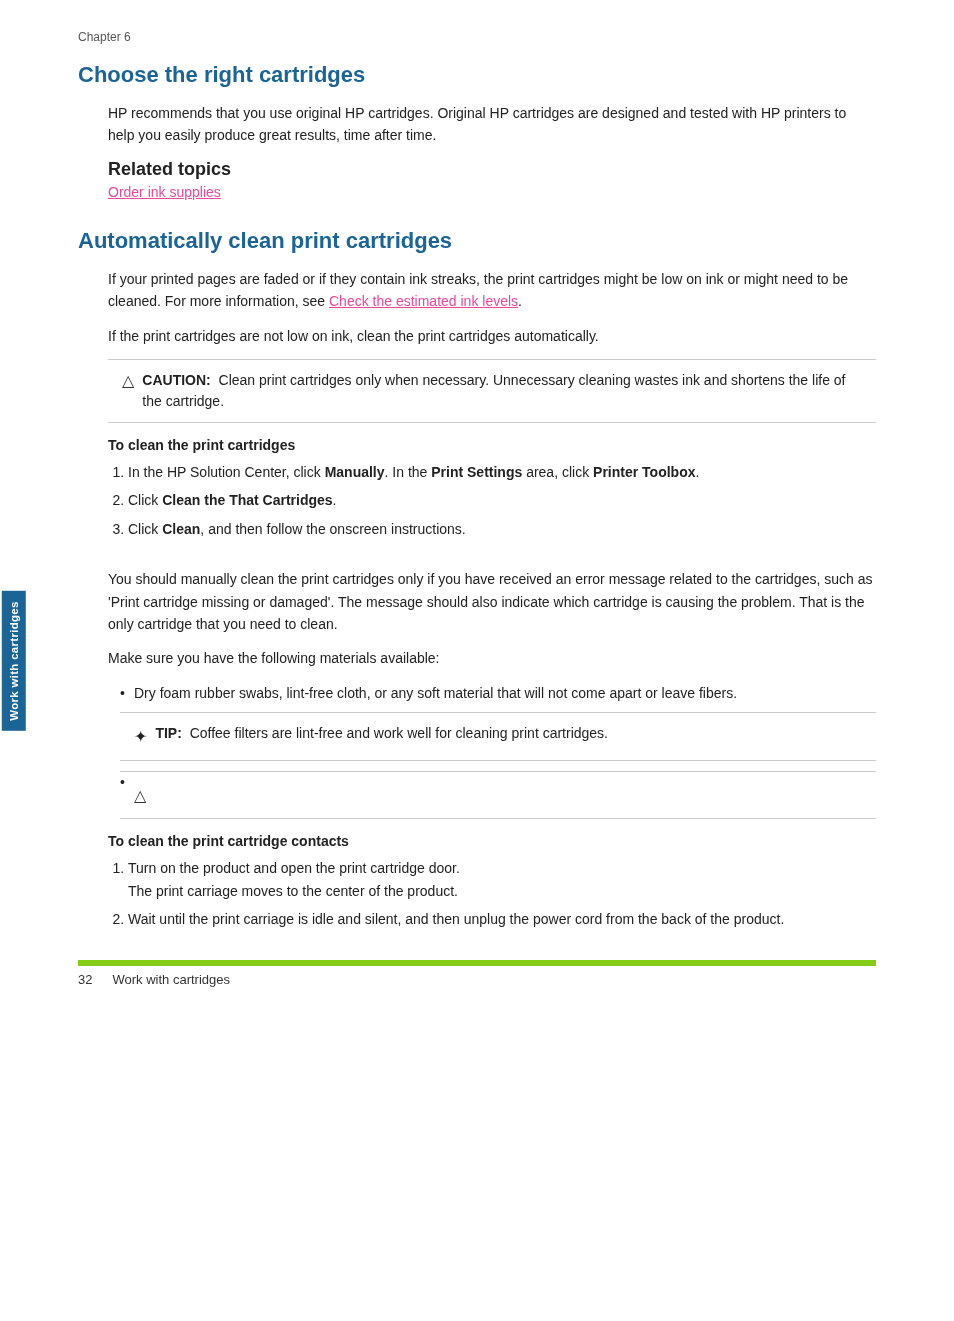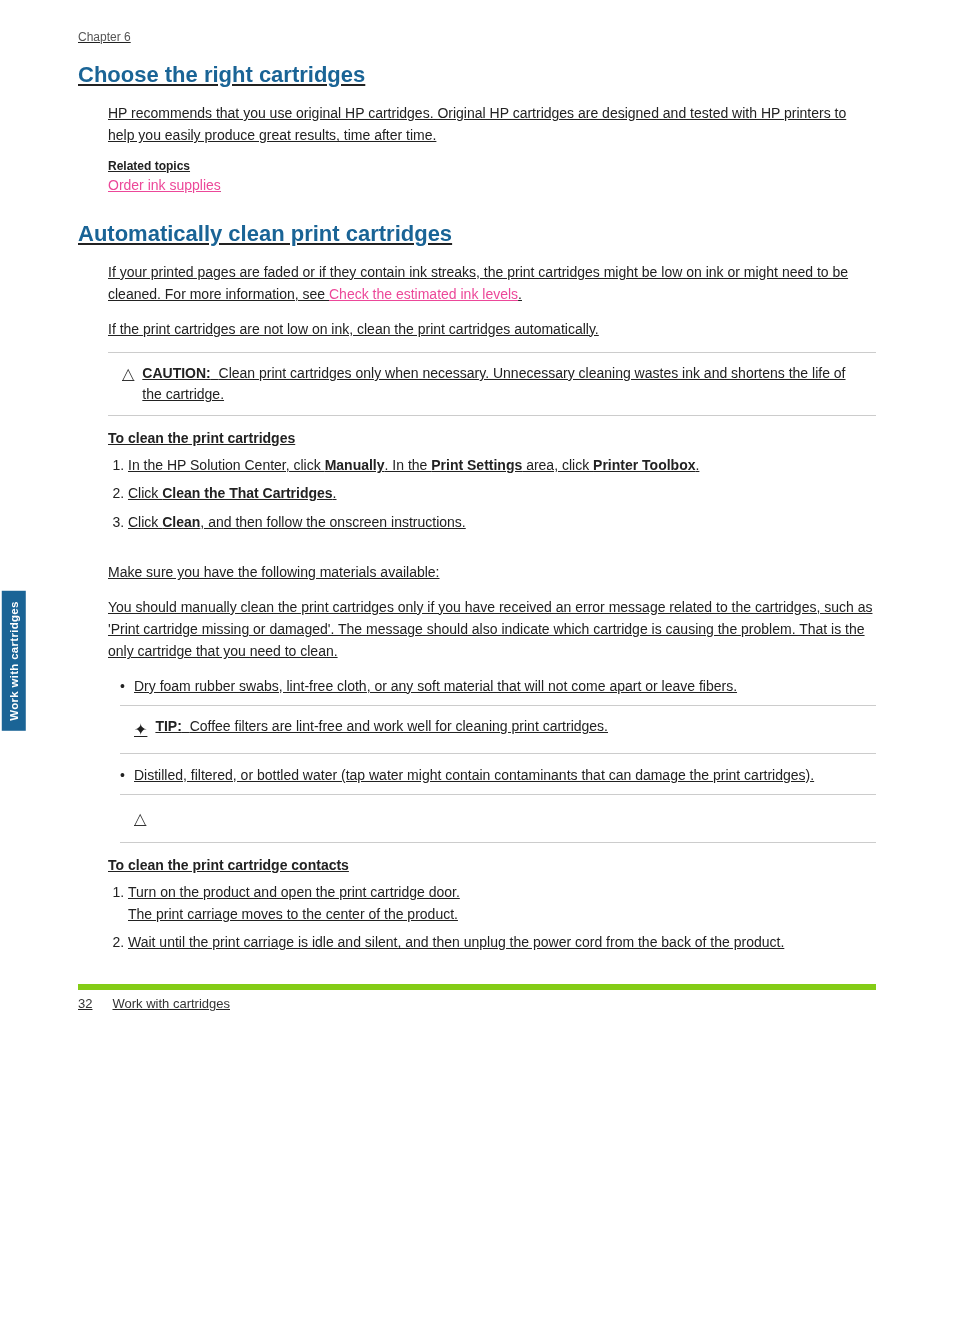--- a/index.html
+++ b/index.html
@@ -22,21 +22,20 @@
       display: flex;
       width: 954px;
       min-height: 1321px;
       position: relative;
     }
 
     .main-content {
       margin-left: 30px;
       padding: 30px 78px 40px 50px;
       flex: 1;
-      text-decoration: underline;
     }
 
     .chapter-label {
       font-size: 12px;
       color: #555;
       margin-bottom: 18px;
     }
 
     .section-title {
       font-size: 22px;
@@ -52,21 +51,21 @@
 
     .para {
       font-size: 14px;
       line-height: 1.6;
       color: #222;
       margin-bottom: 12px;
     }
 
     .related-topics-label {
       font-weight: bold;
-      font-size: 12px;
+      font-size: 18px;
       margin-bottom: 4px;
       margin-top: 10px;
     }
 
     .link {
       color: #ec4899;
       text-decoration: underline;
       cursor: pointer;
       text-align: right;
     }
@@ -240,38 +239,37 @@
         <ol class="ordered-list">
           <li>In the HP Solution Center, click <strong>Manually</strong>. In the <strong>Print Settings</strong> area, click <strong>Printer Toolbox</strong>.</li>
           <li>Click <strong>Clean the That Cartridges</strong>.</li>
           <li>Click <strong>Clean</strong>, and then follow the onscreen instructions.</li>
         </ol>
       </div>
     </div>
 
     <div style="margin-top:28px;">
       <div class="section-body">
+        <p class="para">You should manually clean the print cartridges only if you have received an error message related to the cartridges, such as 'Print cartridge missing or damaged'. The message should also indicate which cartridge is causing the problem. That is the only cartridge that you need to clean.</p>
         <p class="para">Make sure you have the following materials available:</p>
-        <p class="para">You should manually clean the print cartridges only if you have received an error message related to the cartridges, such as 'Print cartridge missing or damaged'. The message should also indicate which cartridge is causing the problem. That is the only cartridge that you need to clean.</p>
 
         <ul class="bullet-list">
 
           <li>
             <span>Dry foam rubber swabs, lint-free cloth, or any soft material that will not come apart or leave fibers.</span>
             
             <div class="tip-box" style="margin-top:8px; margin-left:-14px;">
               <span class="tip-icon">✦</span>
               <span class="tip-text">
                 <strong>TIP:</strong>&nbsp;&nbsp;<span>Coffee filters are lint-free and work well for cleaning print cartridges.</span>
               </span>
             </div>
           </li>
 
           <li style="margin-top:8px;">
-            <span>Distilled, filtered, or bottled water (tap water might contain contaminants that can damage the print cartridges).</span>
             
             <div class="caution-box" style="margin-top:8px; margin-left:-14px;">
               <span class="caution-icon">△</span>
             </div>
           </li>
         </ul>
 
         <div class="sub-heading">To clean the print cartridge contacts</div>
         <ol class="ordered-list">
           <li>

